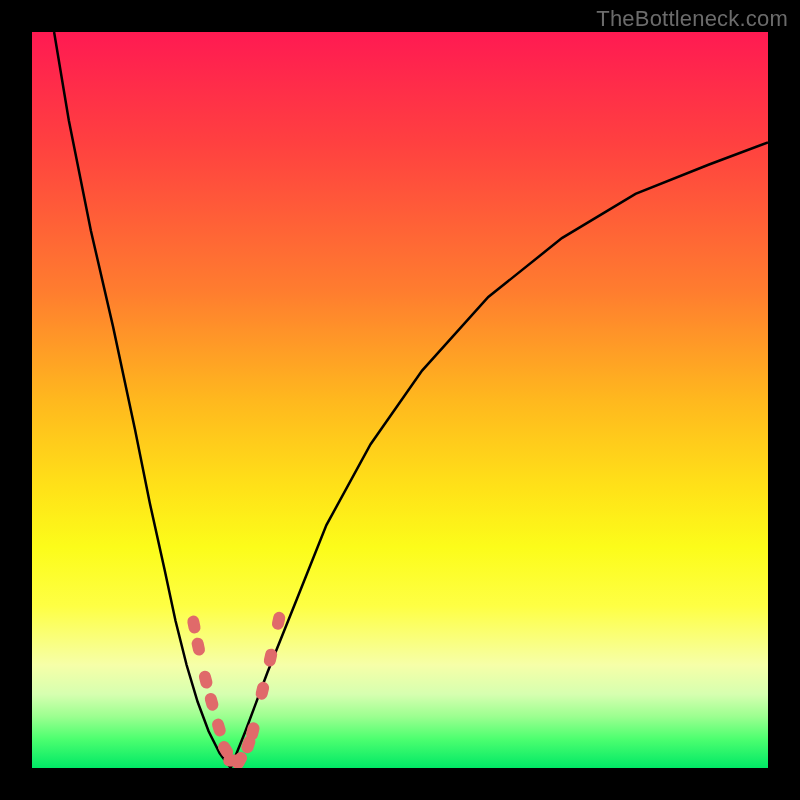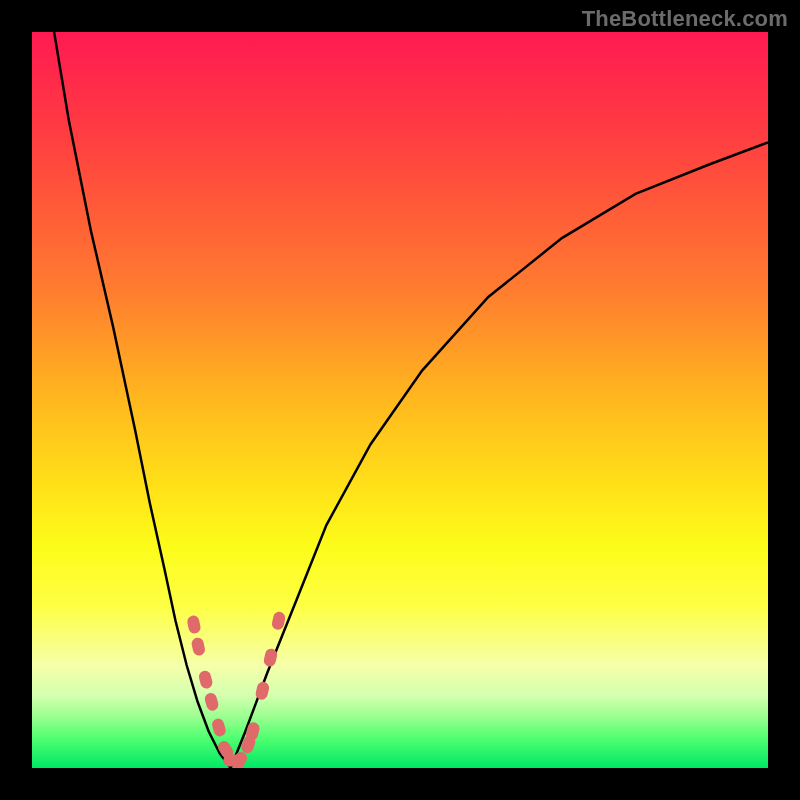--- a/index.html
+++ b/index.html
@@ -30,21 +30,21 @@
       #4eff70 96%,
       #00e865 100%
     );
   }
   .watermark {
     position: absolute;
     top: 6px;
     right: 12px;
     font-family: Arial, Helvetica, sans-serif;
     font-size: 22px;
-    font-weight: 700;
+    font-weight: 400;
     color: #6b6b6b;
     letter-spacing: 0.2px;
     text-align: right;
   }
   svg.curves {
     position: absolute;
     left: 0;
     top: 0;
     width: 736px;
     height: 736px;

